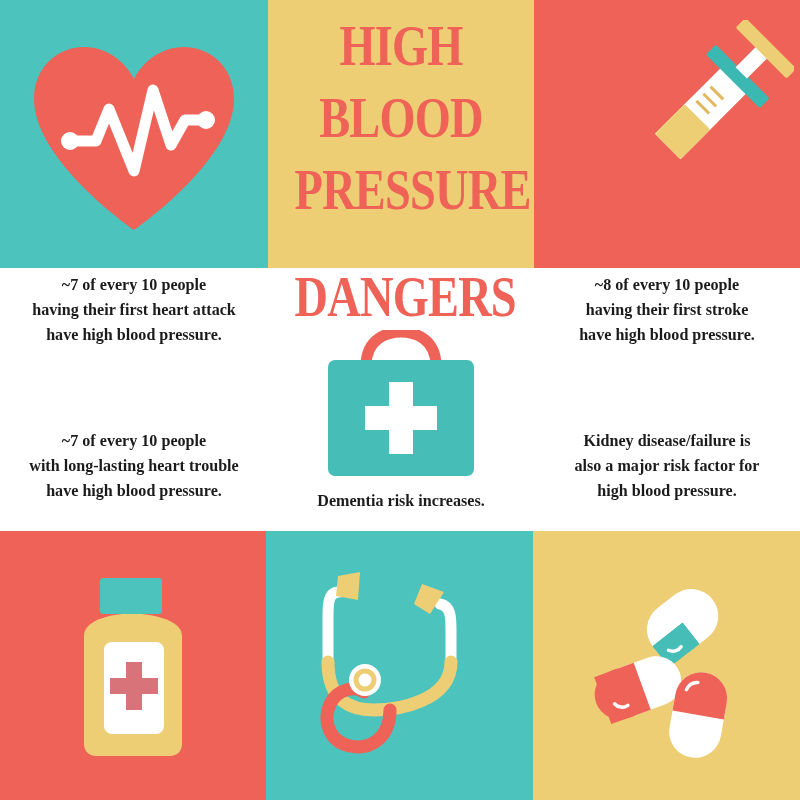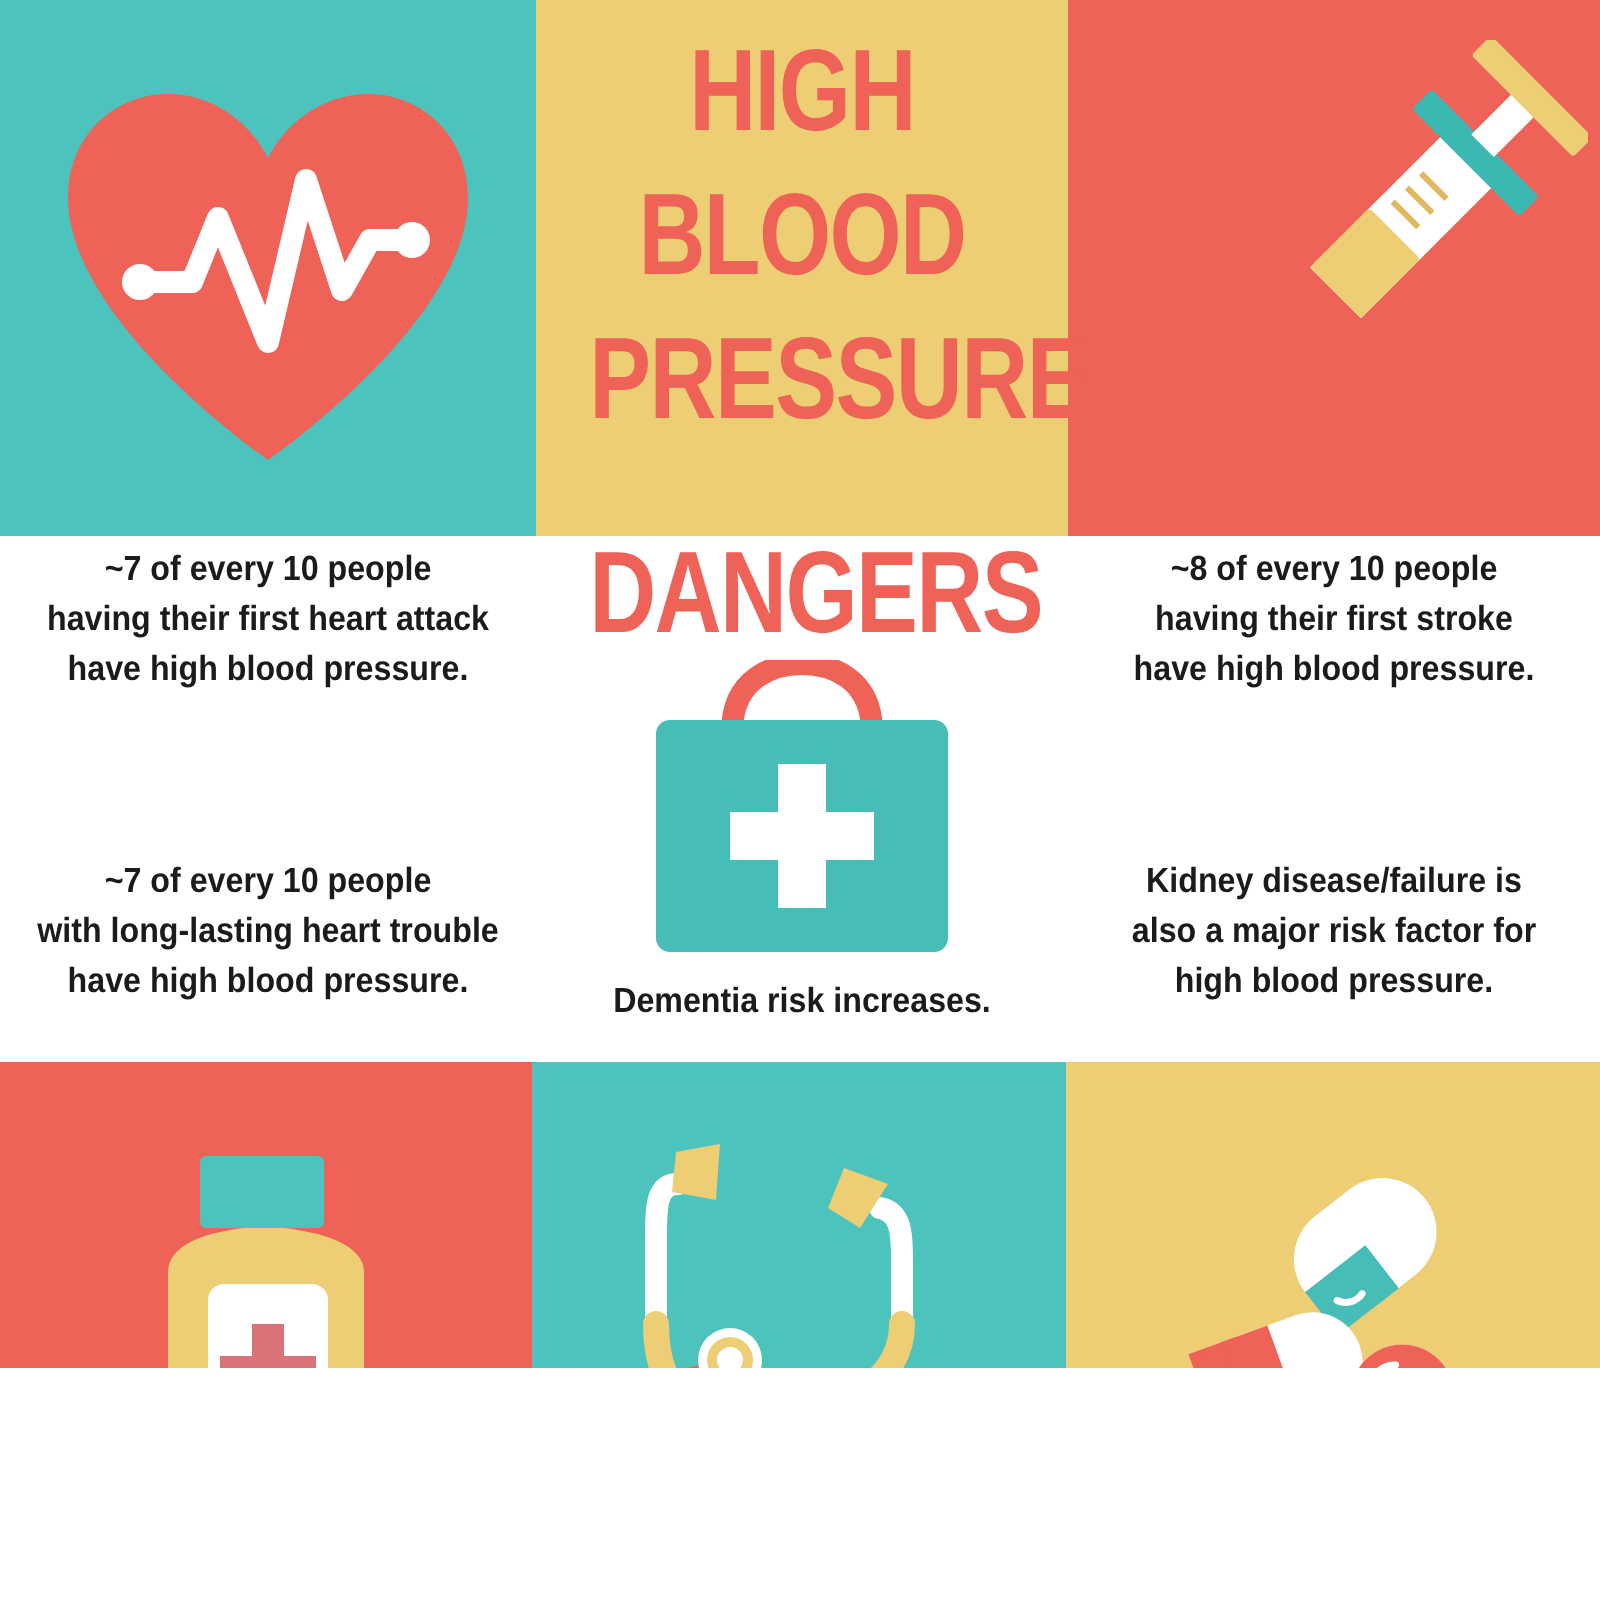--- a/index.html
+++ b/index.html
@@ -6,23 +6,24 @@
     margin: 0;
     padding: 0;
     background: #ffffff;
   }
   body {
     font-family: "Liberation Sans", sans-serif;
   }
   #infographic {
     position: relative;
     width: 800px;
-    height: 684px;
+    height: 800px;
     background: #ffffff;
     overflow: hidden;
+    font-family: Liberation Serif, serif;
   }
 
   
   .panel {
     position: absolute;
     overflow: hidden;
   }
   .panel-teal   { background: #4cc3bd; }
   .panel-yellow { background: #eece74; }
   .panel-red    { background: #ee6257; }

